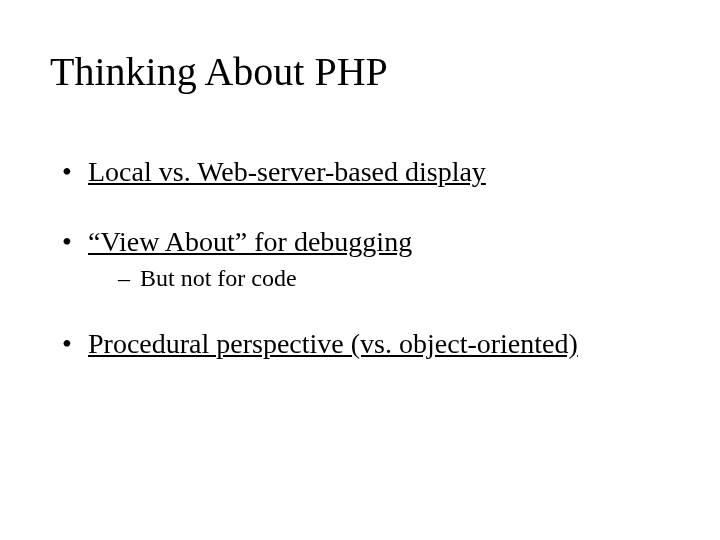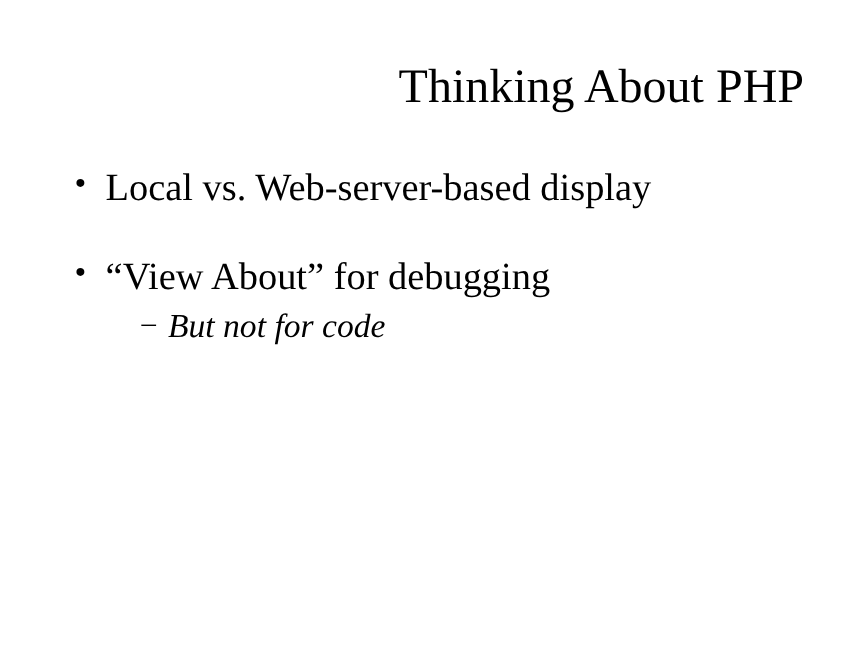--- a/index.html
+++ b/index.html
@@ -11,70 +11,71 @@
       width: 720px;
       height: 540px;
       background: #ffffff;
       font-family: "Times New Roman", Times, serif;
       color: #000000;
       padding: 40px 50px 40px 50px;
       overflow: hidden;
     }
     .title {
       font-size: 40px;
-      text-align: right;
+      text-align: left;
       font-weight: normal;
-      margin-bottom: 42px;
+      margin-bottom: 60px;
       margin-top: 8px;
     }
     .bullet-list {
       list-style: none;
       padding-left: 12px;
     }
     .bullet-item {
-      font-size: 32px;
+      font-size: 28px;
       position: relative;
       padding-left: 26px;
       margin-bottom: 36px;
       line-height: 1.2;
+      text-decoration: underline;
     }
     .bullet-item::before {
       content: "•";
       position: absolute;
       left: 0;
       top: 0;
       font-size: 28px;
     }
     .bullet-item.with-sub {
       margin-bottom: 6px;
     }
     .sub-list {
       list-style: none;
       padding-left: 56px;
       margin-bottom: 34px;
     }
     .sub-item {
-      font-size: 28px;
+      font-size: 24px;
       position: relative;
       padding-left: 22px;
       line-height: 1.2;
-      font-style: italic;
     }
     .sub-item::before {
       content: "–";
       position: absolute;
       left: 0;
       top: 0;
       font-size: 24px;
     }
   </style>
 </head>
 <body>
 
 <h1 class="title">Thinking About PHP</h1>
 
 <ul class="bullet-list">
   <li class="bullet-item">Local vs. Web-server-based display</li>
   <li class="bullet-item with-sub">“View About” for debugging</li>
   <ul class="sub-list">
     <li class="sub-item">But not for code</li>
   </ul>
+  <li class="bullet-item">Procedural perspective (vs. object-oriented)</li>
 </ul>
 
 </body></html>

